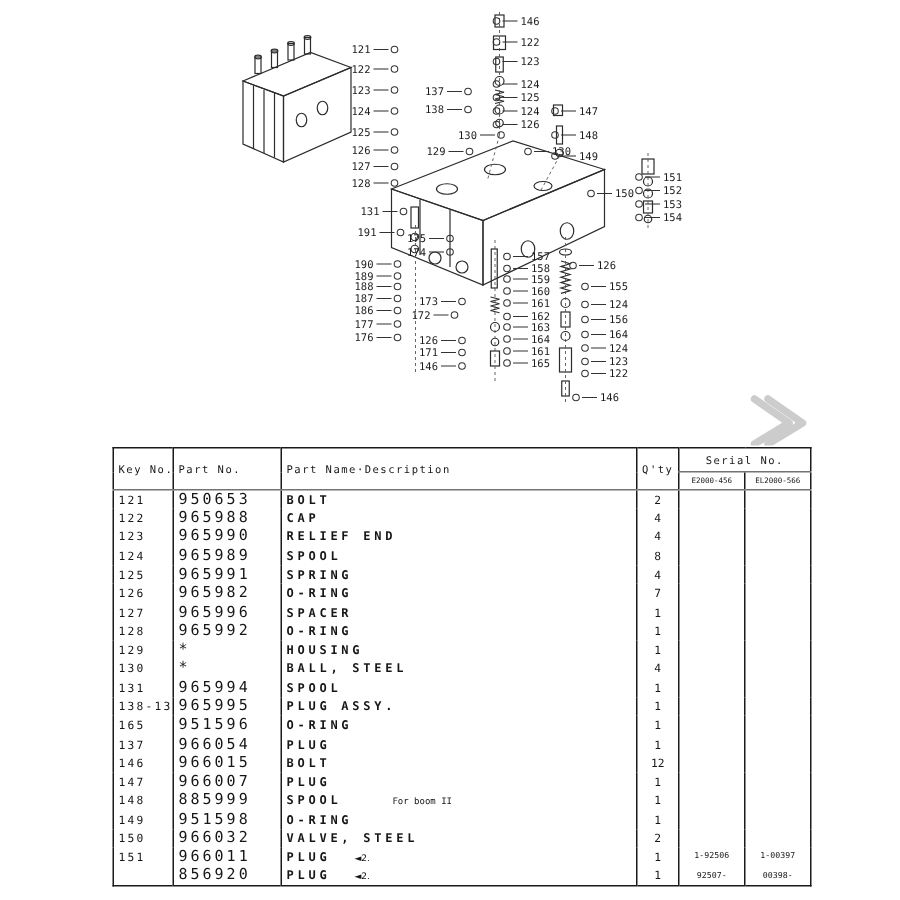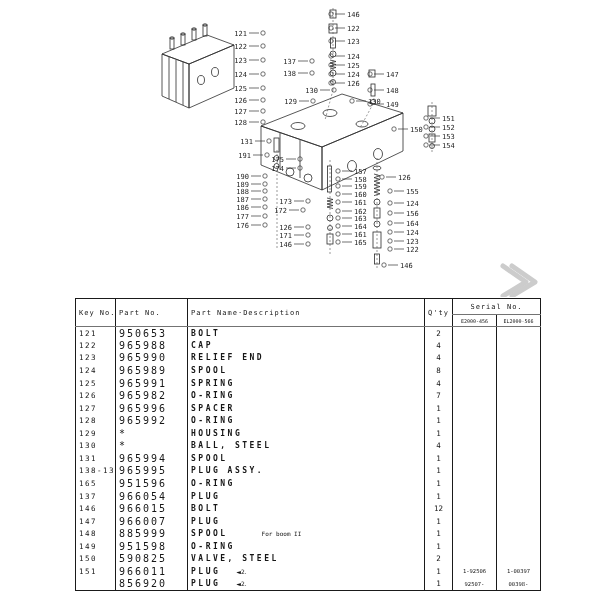--- a/index.html
+++ b/index.html
@@ -618,21 +618,21 @@
           <tr>
             <td class="c-key">149</td>
             <td class="c-part bl">951598</td>
             <td class="c-name bl"><span class="nm">O-RING</span></td>
             <td class="c-qty bl">1</td>
             <td class="c-sa bl"></td>
             <td class="c-sb bl"></td>
           </tr>
           <tr>
             <td class="c-key">150</td>
-            <td class="c-part bl">590825</td>
+            <td class="c-part bl">966032</td>
             <td class="c-name bl"><span class="nm">VALVE, STEEL</span></td>
             <td class="c-qty bl">2</td>
             <td class="c-sa bl"></td>
             <td class="c-sb bl"></td>
           </tr>
           <tr>
             <td class="c-key">151</td>
             <td class="c-part bl">966011</td>
             <td class="c-name bl"><span class="nm">PLUG</span><span class="mark">◄2.</span></td>
             <td class="c-qty bl">1</td>

